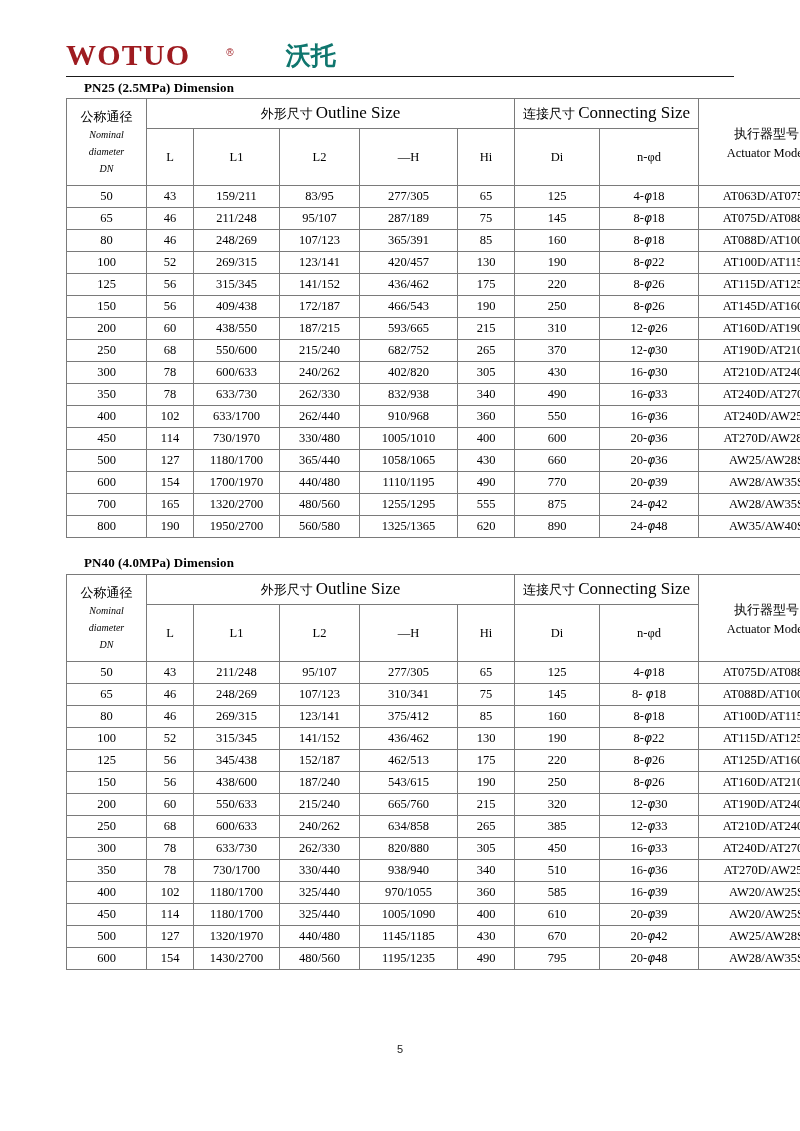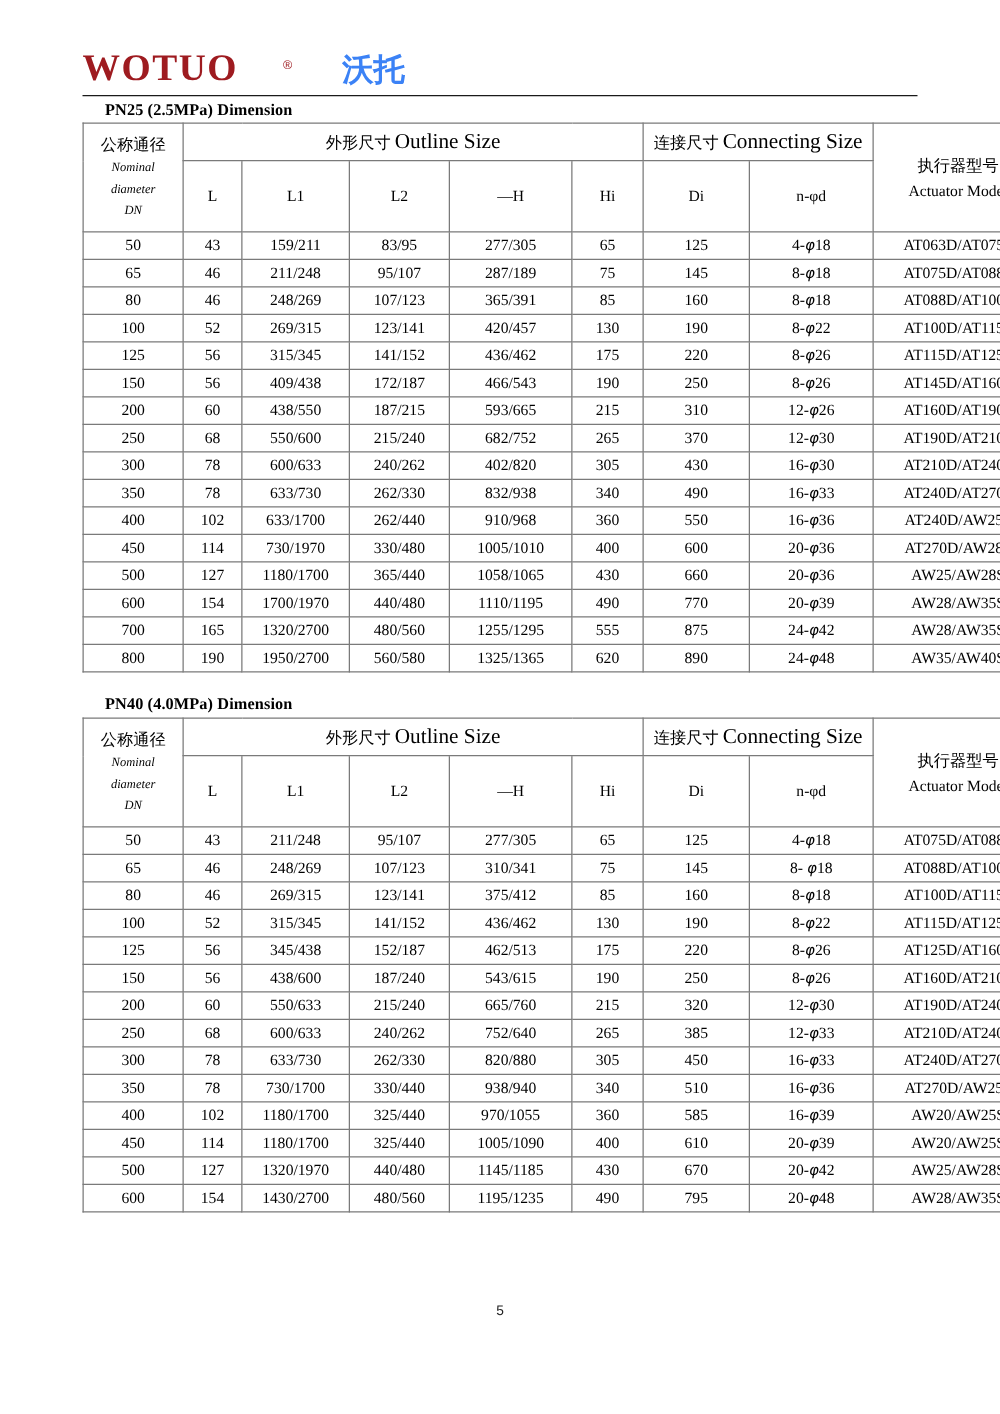--- a/index.html
+++ b/index.html
@@ -54,23 +54,23 @@
     vertical-align: super;
     position: relative;
     top: -12px;
     left: 0px;
     font-family: "Liberation Sans", sans-serif;
   }
   .logo-cn {
     font-family: "DejaVu Sans", "Liberation Sans", sans-serif;
     font-weight: bold;
     font-size: 25px;
-    color: #3b82f6;
+    color: #0f766e;
     line-height: 28px;
-    margin-left: 4px;
+    margin-left: 16px;
     letter-spacing: 0px;
   }
   .header-rule {
     position: absolute;
     left: 66px;
     top: 76px;
     width: 668px;
     height: 0;
     border-top: 1.6px solid #1a1a1a;
   }
@@ -540,21 +540,21 @@
           <td>215</td>
           <td>320</td>
           <td>12-<span class="phi">φ</span>30</td>
           <td>AT190D/AT240S</td>
         </tr>
         <tr>
           <td>250</td>
           <td>68</td>
           <td>600/633</td>
           <td>240/262</td>
-          <td>752/640</td>
+          <td>634/858</td>
           <td>265</td>
           <td>385</td>
           <td>12-<span class="phi">φ</span>33</td>
           <td>AT210D/AT240S</td>
         </tr>
         <tr>
           <td>300</td>
           <td>78</td>
           <td>633/730</td>
           <td>262/330</td>

